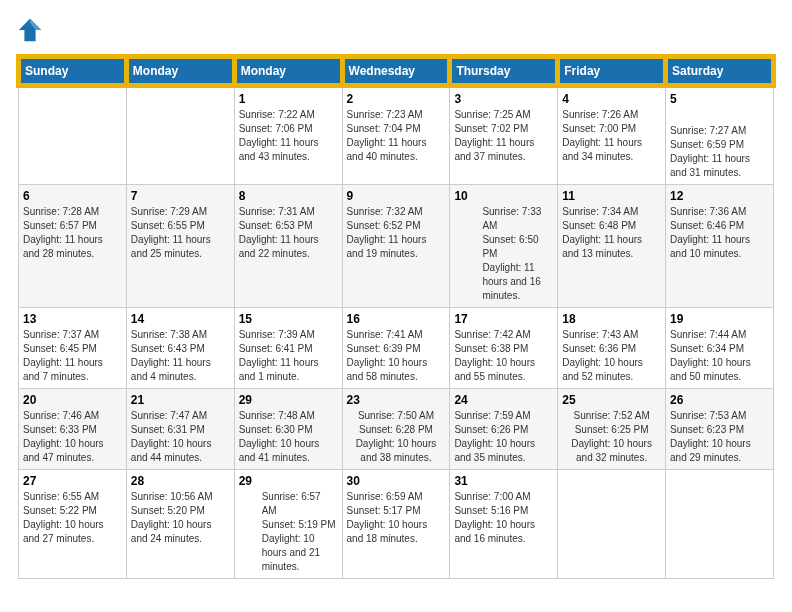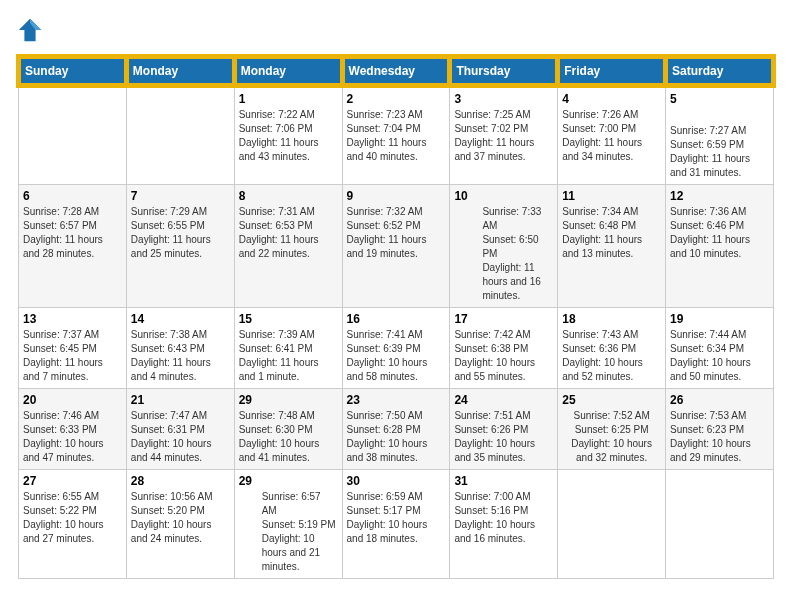--- a/index.html
+++ b/index.html
@@ -261,27 +261,27 @@
 Daylight: 10 hours and 44 minutes.</div>
         </td>
         <td>
           <span class="day-number">29</span>
           <div class="day-info" style="white-space: pre-line;">Sunrise: 7:48 AM
 Sunset: 6:30 PM
 Daylight: 10 hours and 41 minutes.</div>
         </td>
         <td>
           <span class="day-number">23</span>
-          <div class="day-info" style="white-space: pre-line;">Sunrise: 7:50 AM
+          <div class="day-info" style="white-space: pre-line; text-align: center;">Sunrise: 7:50 AM
 Sunset: 6:28 PM
 Daylight: 10 hours and 38 minutes.</div>
         </td>
         <td>
           <span class="day-number">24</span>
-          <div class="day-info" style="white-space: pre-line;">Sunrise: 7:51 AM
+          <div class="day-info" style="white-space: pre-line;">Sunrise: 7:59 AM
 Sunset: 6:26 PM
 Daylight: 10 hours and 35 minutes.</div>
         </td>
         <td>
           <span class="day-number">25</span>
           <div class="day-info" style="white-space: pre-line; text-align: center;">Sunrise: 7:52 AM
 Sunset: 6:25 PM
 Daylight: 10 hours and 32 minutes.</div>
         </td>
         <td>

